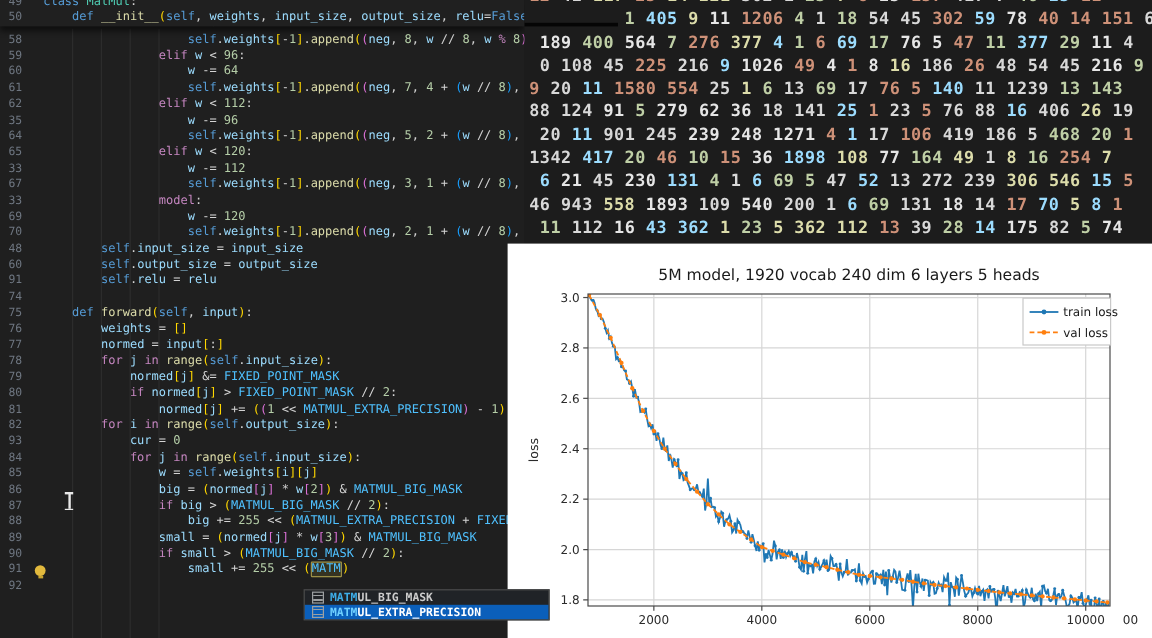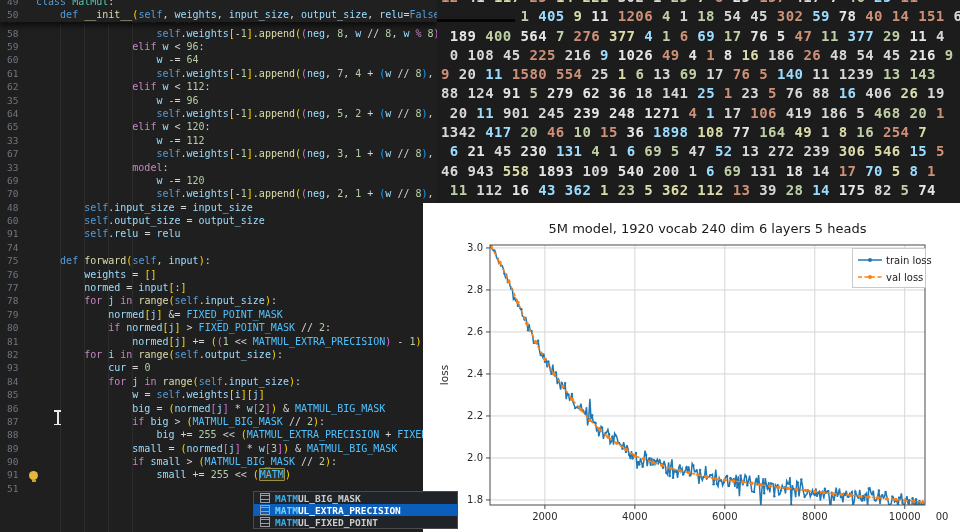--- a/index.html
+++ b/index.html
@@ -86,21 +86,21 @@
         <div class="cl"><span class="ln">82</span><span class="ct"><span style="color:#d4d4d4">        </span><span style="color:#c586c0">for</span><span style="color:#d4d4d4"> </span><span style="color:#9cdcfe">i</span><span style="color:#d4d4d4"> </span><span style="color:#c586c0">in</span><span style="color:#d4d4d4"> </span><span style="color:#dcdcaa">range</span><span style="color:#ffd700">(</span><span style="color:#569cd6">self</span><span style="color:#d4d4d4">.</span><span style="color:#9cdcfe">output_size</span><span style="color:#ffd700">)</span><span style="color:#d4d4d4">:</span></span></div>
         <div class="cl"><span class="ln">93</span><span class="ct"><span style="color:#d4d4d4">            </span><span style="color:#9cdcfe">cur</span><span style="color:#d4d4d4"> = </span><span style="color:#b5cea8">0</span></span></div>
         <div class="cl"><span class="ln">84</span><span class="ct"><span style="color:#d4d4d4">            </span><span style="color:#c586c0">for</span><span style="color:#d4d4d4"> </span><span style="color:#9cdcfe">j</span><span style="color:#d4d4d4"> </span><span style="color:#c586c0">in</span><span style="color:#d4d4d4"> </span><span style="color:#dcdcaa">range</span><span style="color:#ffd700">(</span><span style="color:#569cd6">self</span><span style="color:#d4d4d4">.</span><span style="color:#9cdcfe">input_size</span><span style="color:#ffd700">)</span><span style="color:#d4d4d4">:</span></span></div>
         <div class="cl"><span class="ln">85</span><span class="ct"><span style="color:#d4d4d4">                </span><span style="color:#9cdcfe">w</span><span style="color:#d4d4d4"> = </span><span style="color:#569cd6">self</span><span style="color:#d4d4d4">.</span><span style="color:#9cdcfe">weights</span><span style="color:#ffd700">[</span><span style="color:#9cdcfe">i</span><span style="color:#ffd700">]</span><span style="color:#ffd700">[</span><span style="color:#9cdcfe">j</span><span style="color:#ffd700">]</span></span></div>
         <div class="cl"><span class="ln">86</span><span class="ct"><span style="color:#d4d4d4">                </span><span style="color:#9cdcfe">big</span><span style="color:#d4d4d4"> = </span><span style="color:#ffd700">(</span><span style="color:#9cdcfe">normed</span><span style="color:#da70d6">[</span><span style="color:#9cdcfe">j</span><span style="color:#da70d6">]</span><span style="color:#d4d4d4"> * </span><span style="color:#9cdcfe">w</span><span style="color:#da70d6">[</span><span style="color:#b5cea8">2</span><span style="color:#da70d6">]</span><span style="color:#ffd700">)</span><span style="color:#d4d4d4"> &amp; </span><span style="color:#4fc1ff">MATMUL_BIG_MASK</span></span></div>
         <div class="cl"><span class="ln">87</span><span class="ct"><span style="color:#d4d4d4">                </span><span style="color:#c586c0">if</span><span style="color:#d4d4d4"> </span><span style="color:#9cdcfe">big</span><span style="color:#d4d4d4"> &gt; </span><span style="color:#ffd700">(</span><span style="color:#4fc1ff">MATMUL_BIG_MASK</span><span style="color:#d4d4d4"> // </span><span style="color:#b5cea8">2</span><span style="color:#ffd700">)</span><span style="color:#d4d4d4">:</span></span></div>
         <div class="cl"><span class="ln">88</span><span class="ct"><span style="color:#d4d4d4">                    </span><span style="color:#9cdcfe">big</span><span style="color:#d4d4d4"> += </span><span style="color:#b5cea8">255</span><span style="color:#d4d4d4"> &lt;&lt; </span><span style="color:#ffd700">(</span><span style="color:#4fc1ff">MATMUL_EXTRA_PRECISION</span><span style="color:#d4d4d4"> + </span><span style="color:#4fc1ff">FIXED_POINT</span></span></div>
         <div class="cl"><span class="ln">89</span><span class="ct"><span style="color:#d4d4d4">                </span><span style="color:#9cdcfe">small</span><span style="color:#d4d4d4"> = </span><span style="color:#ffd700">(</span><span style="color:#9cdcfe">normed</span><span style="color:#da70d6">[</span><span style="color:#9cdcfe">j</span><span style="color:#da70d6">]</span><span style="color:#d4d4d4"> * </span><span style="color:#9cdcfe">w</span><span style="color:#da70d6">[</span><span style="color:#b5cea8">3</span><span style="color:#da70d6">]</span><span style="color:#ffd700">)</span><span style="color:#d4d4d4"> &amp; </span><span style="color:#4fc1ff">MATMUL_BIG_MASK</span></span></div>
         <div class="cl"><span class="ln">90</span><span class="ct"><span style="color:#d4d4d4">                </span><span style="color:#c586c0">if</span><span style="color:#d4d4d4"> </span><span style="color:#9cdcfe">small</span><span style="color:#d4d4d4"> &gt; </span><span style="color:#ffd700">(</span><span style="color:#4fc1ff">MATMUL_BIG_MASK</span><span style="color:#d4d4d4"> // </span><span style="color:#b5cea8">2</span><span style="color:#ffd700">)</span><span style="color:#d4d4d4">:</span></span></div>
         <div class="cl"><span class="ln">91</span><span class="ct"><span style="color:#d4d4d4">                    </span><span style="color:#9cdcfe">small</span><span style="color:#d4d4d4"> += </span><span style="color:#b5cea8">255</span><span style="color:#d4d4d4"> &lt;&lt; </span><span style="color:#ffd700">(</span><span class="hl-box" style="color:#4fc1ff">MATM</span><span style="color:#ffd700">)</span></span></div>
-        <div class="cl"><span class="ln">51</span><span class="ct"></span></div>
+        <div class="cl"><span class="ln">92</span><span class="ct"></span></div>
       </div>
     <div id="sticky">
       <div class="sticky-inner">
           <div class="cl"><span class="ln">49</span><span class="ct"><span style="color:#569cd6">class</span><span style="color:#d4d4d4"> </span><span style="color:#4ec9b0">MatMul</span><span style="color:#d4d4d4">:</span></span></div>
           <div class="cl"><span class="ln">50</span><span class="ct"><span style="color:#d4d4d4">    </span><span style="color:#569cd6">def</span><span style="color:#d4d4d4"> </span><span style="color:#dcdcaa">__init__</span><span style="color:#ffd700">(</span><span style="color:#569cd6">self</span><span style="color:#d4d4d4">, </span><span style="color:#9cdcfe">weights</span><span style="color:#d4d4d4">, </span><span style="color:#9cdcfe">input_size</span><span style="color:#d4d4d4">, </span><span style="color:#9cdcfe">output_size</span><span style="color:#d4d4d4">, </span><span style="color:#9cdcfe">relu</span><span style="color:#d4d4d4">=</span><span style="color:#569cd6">False</span></span></div>
         </div>
     </div>
     <div id="lightbulb"></div>
     <div id="ibeam">
         <div class="t"></div>
@@ -361,16 +361,15 @@
         <text x="463" y="60.5" style="font-family:&quot;DejaVu Sans&quot;,&quot;Liberation Sans&quot;,sans-serif;font-size:10px;fill:#1a1a1a">train loss</text>
         <line x1="435" x2="459" y1="74" y2="74" stroke="#ff7f0e" stroke-width="1.5" stroke-dasharray="4,2.5"></line>
         <circle cx="447" cy="74" r="2" fill="#ff7f0e"></circle>
         <text x="463" y="77.5" style="font-family:&quot;DejaVu Sans&quot;,&quot;Liberation Sans&quot;,sans-serif;font-size:10px;fill:#1a1a1a">val loss</text>
       </svg>
   </div>
 
   <div id="popup">
       <div class="prow"><span class="picon"></span><span><span class="pmatch">MATM</span>UL_BIG_MASK</span></div>
       <div class="prow sel"><span class="picon"></span><span><span class="pmatch">MATM</span>UL_EXTRA_PRECISION</span></div>
-      <div class="prow"><span class="picon"></span><span><span class="pmatch">MATM</span>UL_FIXED_POINT</span></div>
     </div>
 
 </div>
 
 </body></html>

